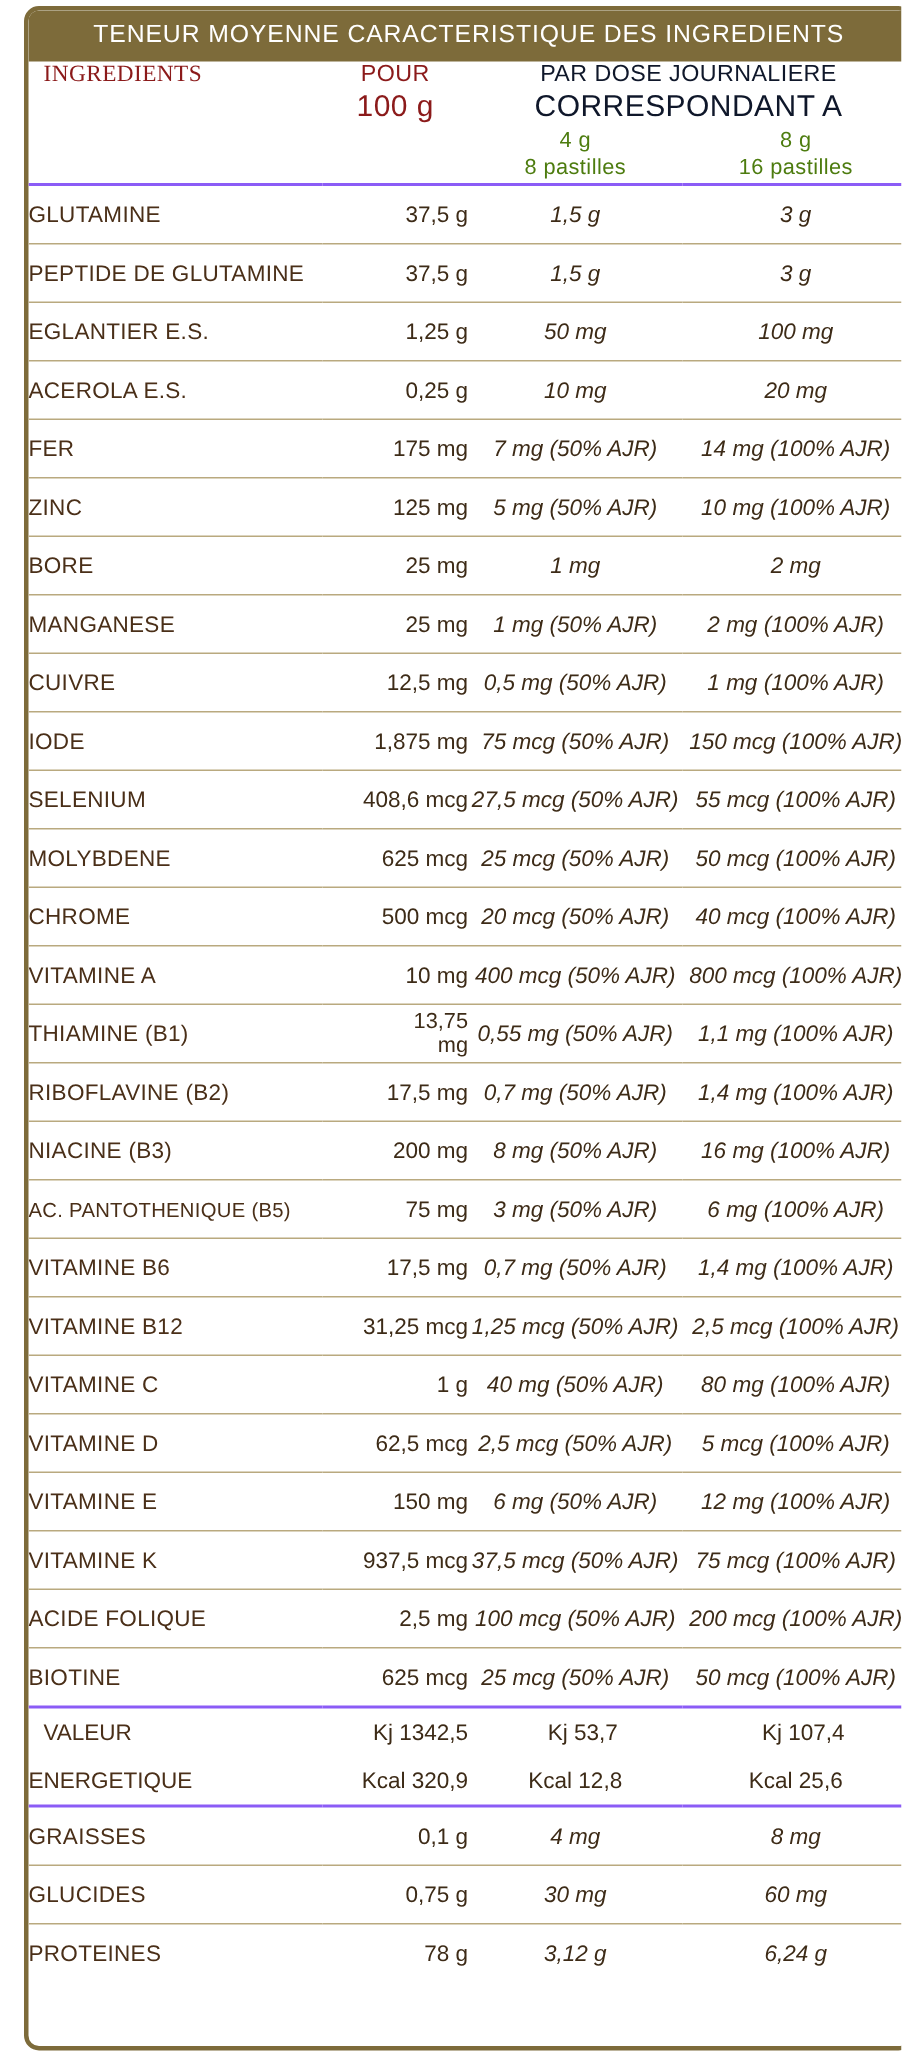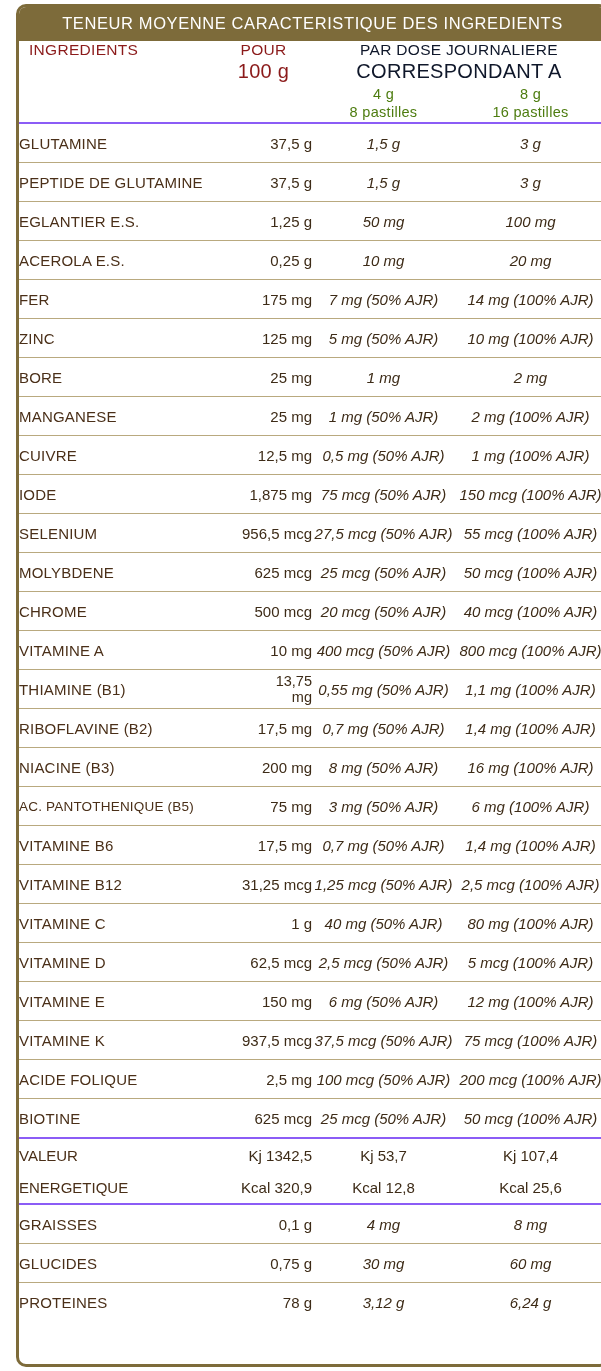--- a/index.html
+++ b/index.html
@@ -59,20 +59,21 @@
     text-align: center;
     vertical-align: top;
     font-size: 15.5px;
     letter-spacing: 0.3px;
     padding-top: 9px;
     padding-bottom: 2px;
   }
   thead td.hdr-ing {
     text-align: left;
     padding-left: 10px;
+    font-family: Liberation Serif, serif;
   }
   .hdr-sub {
     display: block;
     font-size: 20px;
     line-height: 1.28;
   }
   .dose-head {
     color: #0f172a;
     text-align: center;
     font-size: 15.5px;
@@ -123,20 +124,21 @@
     text-align: left;
     padding-left: 10px;
     color: #4a2f18;
   }
   tr.energy2 td {
     border-top: none;
     height: 32px;
   }
   tr.energy1 td {
     height: 32px;
+    padding-left: 10px;
   }
   .last-row td {
     border-bottom: none;
   }
 </style>
 </head>
 <body>
 
 <div class="sheet">
   <div class="frame">
@@ -229,21 +231,21 @@
             <td class="v8 nowrap">1 mg (100% AJR)</td>
           </tr>
           <tr>
             <td class="ing">IODE</td>
             <td class="v100">1,875 mg</td>
             <td class="v4 nowrap">75 mcg (50% AJR)</td>
             <td class="v8 nowrap">150 mcg (100% AJR)</td>
           </tr>
           <tr>
             <td class="ing">SELENIUM</td>
-            <td class="v100">956,5 mcg</td>
+            <td class="v100">408,6 mcg</td>
             <td class="v4 nowrap">27,5 mcg (50% AJR)</td>
             <td class="v8 nowrap">55 mcg (100% AJR)</td>
           </tr>
           <tr>
             <td class="ing">MOLYBDENE</td>
             <td class="v100">625 mcg</td>
             <td class="v4 nowrap">25 mcg (50% AJR)</td>
             <td class="v8 nowrap">50 mcg (100% AJR)</td>
           </tr>
           <tr>

